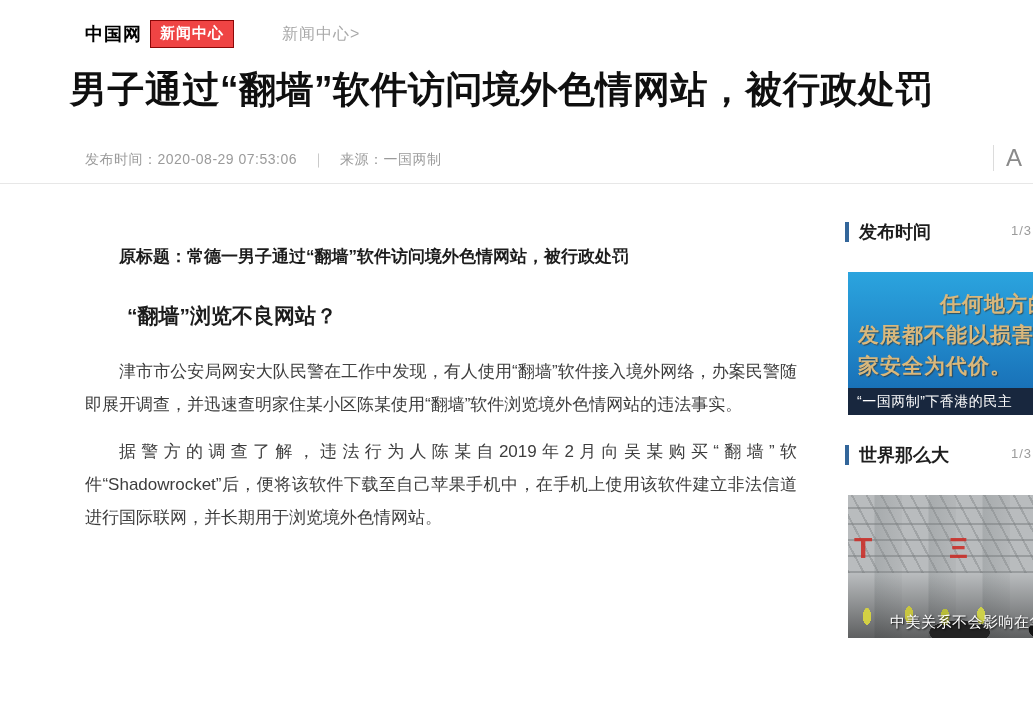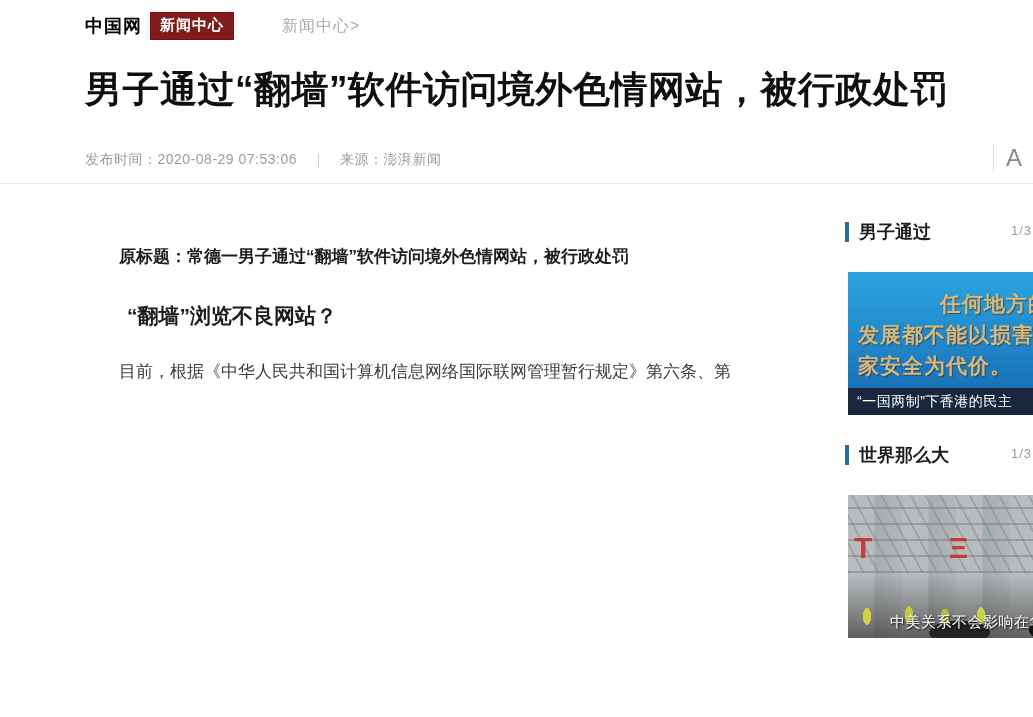--- a/index.html
+++ b/index.html
@@ -7,36 +7,36 @@
   body {
     position: relative;
     overflow: hidden;
     background: #ffffff;
     font-family: "Liberation Sans", "DejaVu Sans", sans-serif;
     color: #333;
   }
 
   
   .topbar {
-    position: absolute; top: 0; left: 0; right: 0; height: 45px;
+    position: absolute; top: 8px; left: 0; right: 0; height: 45px;
     background: #fff;
     text-decoration: underline;
   }
   .topbar-inner { position: absolute; left: 85px; top: 12px; display: flex; align-items: center; }
   .logo { font-size: 18px; font-weight: bold; color: #000; letter-spacing: 1px; cursor: pointer; }
   .channel-badge {
-    margin-left: 8px; background: #7f1d1d; color: #fff;
+    margin-left: 8px; background: #ef4444; color: #fff;
     font-size: 15px; font-weight: bold; padding: 3px 9px 4px;
     border: 1px solid #8c0808; cursor: pointer; letter-spacing: 1px;
   }
   .breadcrumb { margin-left: 48px; color: #a9a9a9; font-size: 16px; cursor: pointer; letter-spacing: 1px; }
 
   
   .article-title {
-    position: absolute; left: 85px; top: 68px; width: 940px;
+    position: absolute; left: 70px; top: 68px; width: 940px;
     font-size: 37px; line-height: 44px; font-weight: bold; color: #0f0f0f;
     letter-spacing: 0.5px;
   }
   .meta-row {
     position: absolute; left: 85px; top: 151px;
     color: #9b9b9b; font-size: 14px; letter-spacing: 0.5px;
   }
   .meta-row .sep { margin: 0 10px; color: #c2c2c2; }
 
   .font-size-tool {
@@ -137,42 +137,43 @@
     <span class="channel-badge">新闻中心</span>
     <span class="breadcrumb">新闻中心&gt;</span>
   </div>
 </div>
 
 <h1 class="article-title">男子通过“翻墙”软件访问境外色情网站，被行政处罚</h1>
 
 <div class="meta-row">
   <span>发布时间：2020-08-29 07:53:06</span>
   <span class="sep">｜</span>
-  <span>来源：澎湃新闻</span>
+  <span>来源：一国两制</span>
 </div>
 
 <div class="font-size-tool">
   <span class="vline"></span>
   <span class="a-glyph">A</span>
 </div>
 
 <div class="page-divider"></div>
 
 <div class="article-body">
   <p class="lead">原标题：常德一男子通过“翻墙”软件访问境外色情网站，被行政处罚</p>
   <div class="subhead">“翻墙”浏览不良网站？</div>
-  <p>目前，根据《中华人民共和国计算机信息网络国际联网管理暂行规定》第六条、第</p>
+  <p>津市市公安局网安大队民警在工作中发现，有人使用“翻墙”软件接入境外网络，办案民警随即展开调查，并迅速查明家住某小区陈某使用“翻墙”软件浏览境外色情网站的违法事实。</p>
+  <p>据警方的调查了解，违法行为人陈某自2019年2月向吴某购买“翻墙”软件“Shadowrocket”后，便将该软件下载至自己苹果手机中，在手机上使用该软件建立非法信道进行国际联网，并长期用于浏览境外色情网站。</p>
 </div>
 
 <div class="sidebar">
 
   <div class="side-section">
     <div class="side-header">
       <span class="accent-bar"></span>
-      <span class="side-title">男子通过</span>
+      <span class="side-title">发布时间</span>
       <span class="side-pagination">1/3</span>
     </div>
     <div class="thumb thumb-banner">
       <div class="banner-text">
         <div class="banner-line1">任何地方的民</div>
         <div class="banner-line2">发展都不能以损害</div>
         <div class="banner-line3">家安全为代价。</div>
       </div>
       <div class="thumb-caption-bar">“一国两制”下香港的民主</div>
     </div>

